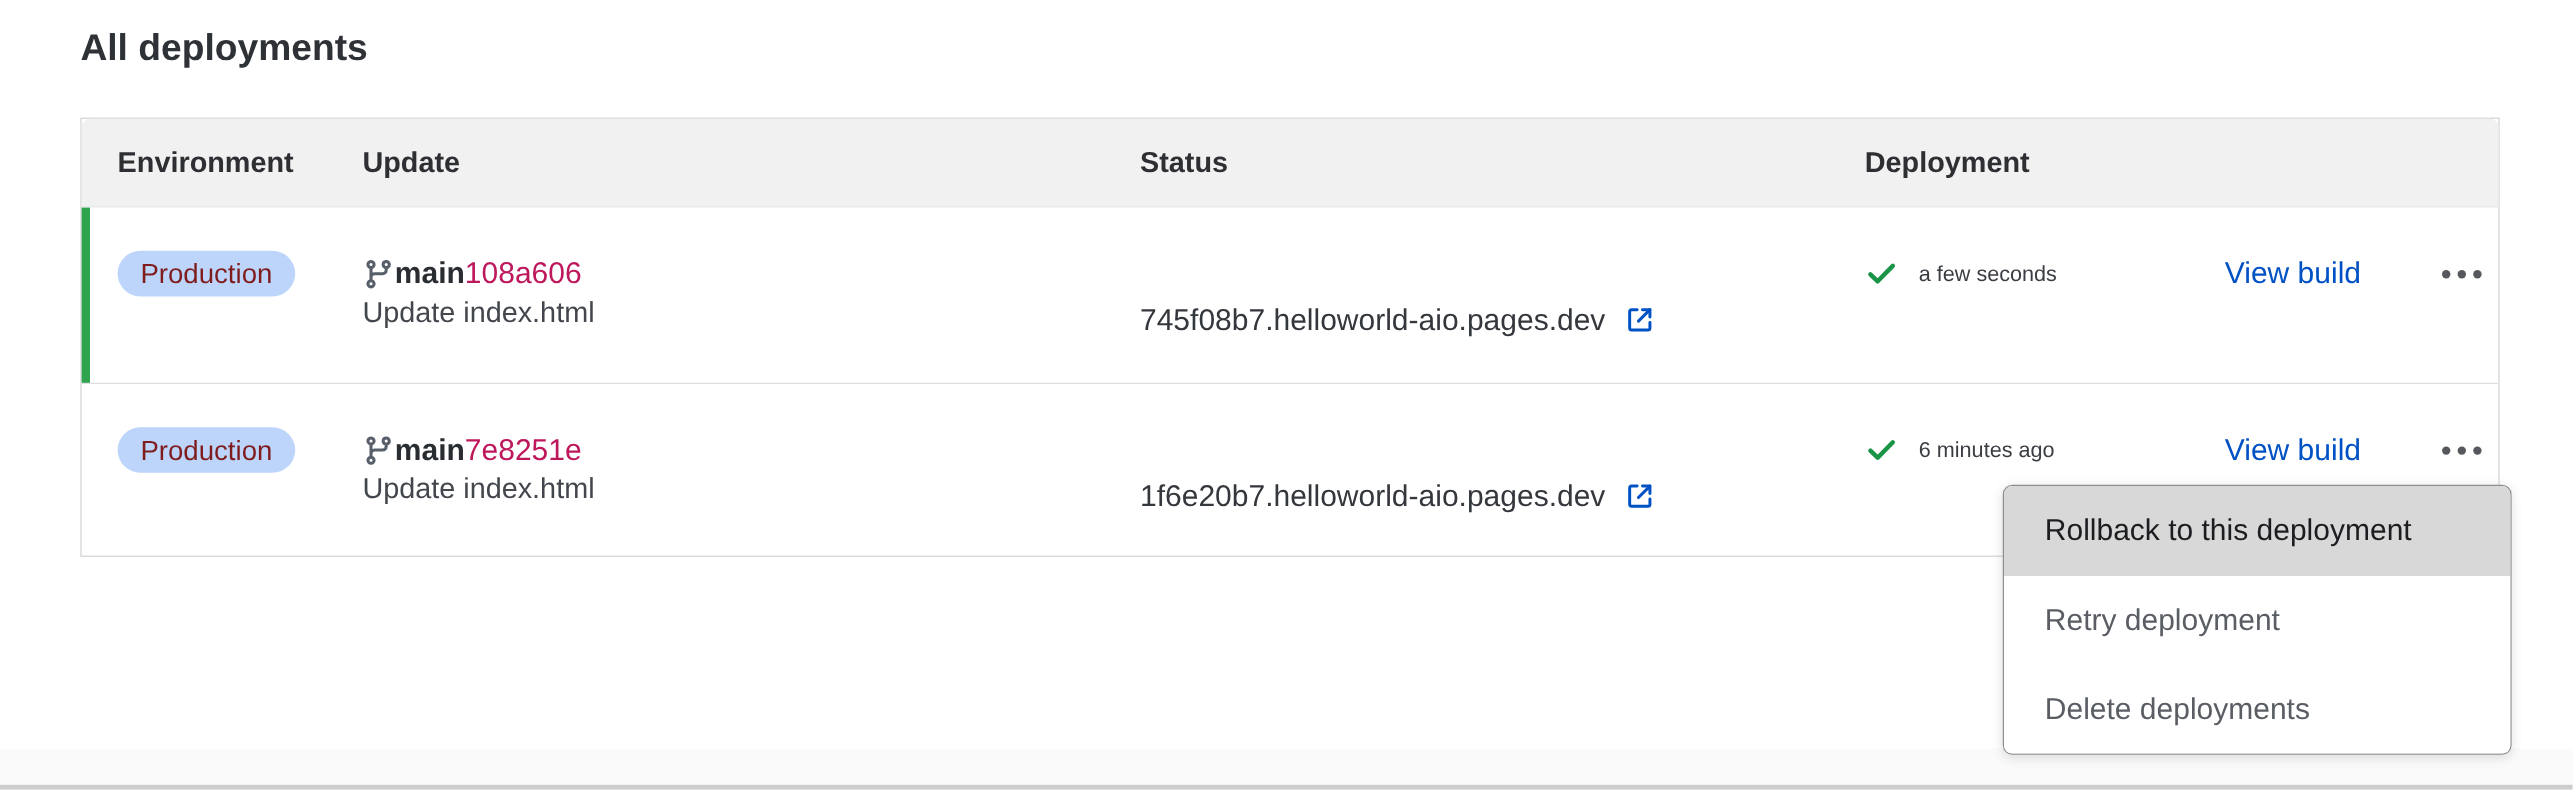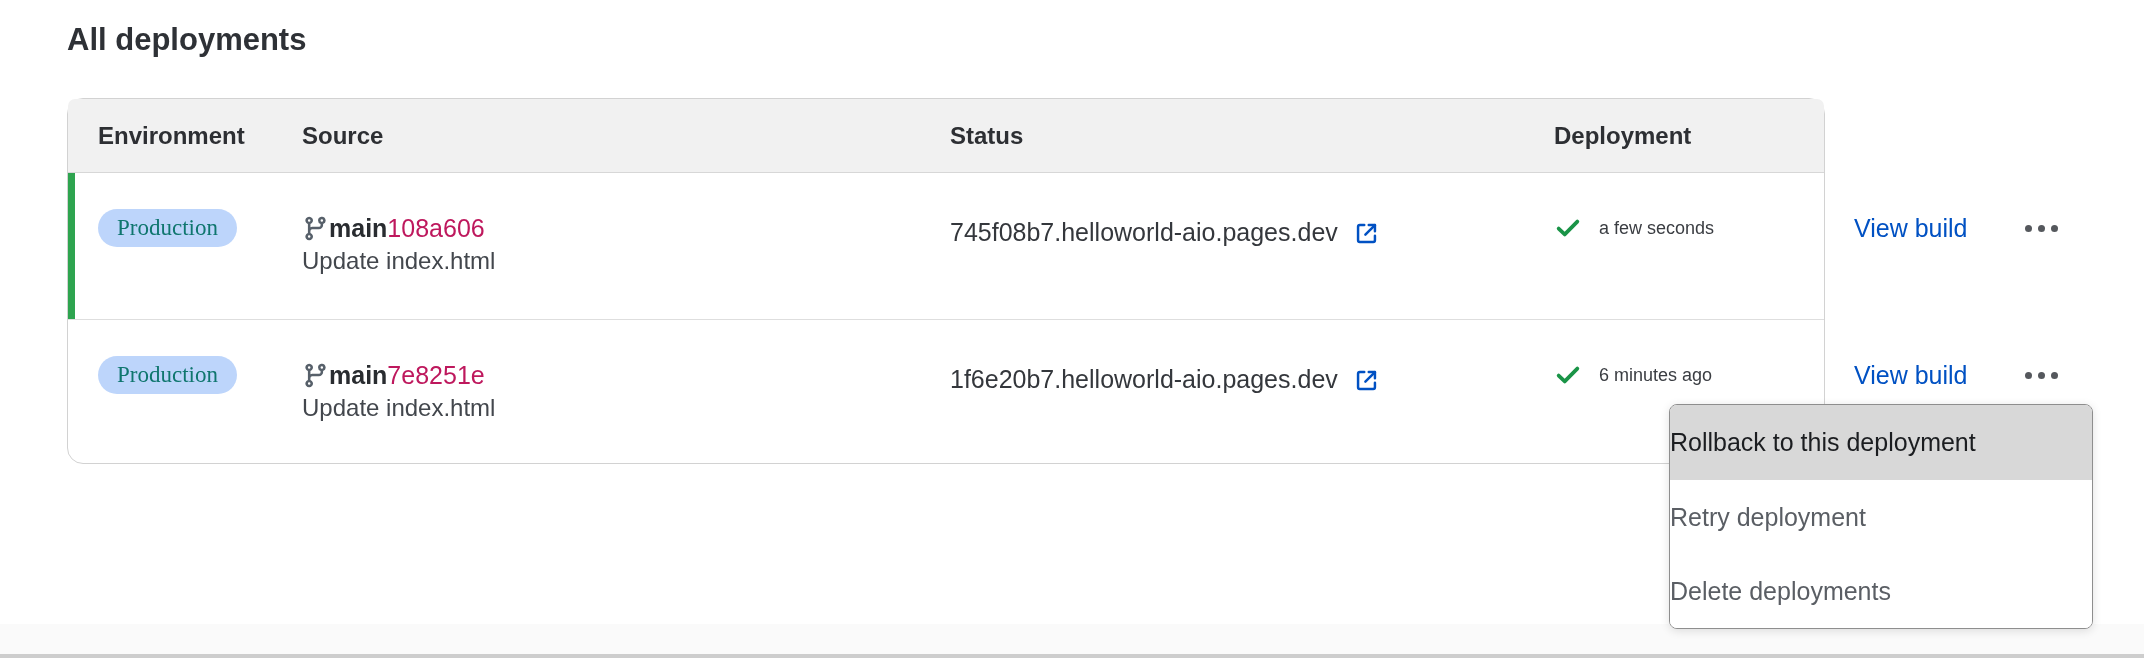--- a/index.html
+++ b/index.html
@@ -16,24 +16,24 @@
     position: absolute;
     left: 67px; top: 22px;
     font-size: 31px;
     font-weight: 600;
     color: #2e3136;
   }
 
   .deploy-table {
     position: absolute;
     left: 67px; top: 98px;
-    width: 1758px;
+    width: 2016px;
     background: #ffffff;
     border: 1px solid #d2d2d2;
-    border-radius: 16px;
+    border-radius: 0;
   }
 
   .thead {
     display: grid;
     grid-template-columns: 234px 648px 604px 300px 167px 1fr;
     align-items: center;
     height: 74px;
     background: #f1f1f1;
     border-bottom: 1px solid #d7d7d7;
     border-radius: 7px 7px 0 0;
@@ -56,35 +56,34 @@
     background: #2ea44f;
   }
 
   .cell-env { padding-left: 30px; }
   .badge {
     display: inline-flex;
     align-items: center;
     height: 38px;
     padding: 0 19px;
     background: #bdd5fb;
-    color: #0f766e;
+    color: #7f1d1d;
     font-size: 23px;
     border-radius: 19px;
     white-space: nowrap;
-    font-family: Liberation Serif, serif;
   }
 
   .cell-source { display: flex; flex-direction: column; }
   .source-line { display: flex; align-items: center; height: 38px; }
   .icon-svg { display: inline-flex; }
   .branch-name { font-weight: 700; font-size: 25px; color: #292c30; }
   .commit-link { font-size: 25px; color: #be185d; text-decoration: none; cursor: pointer; }
   .commit-msg { font-size: 24px; color: #43474d; }
 
-  .cell-deploy { display: flex; align-items: flex-end; gap: 15px; height: 38px; font-size: 25px; color: #34373c; }
+  .cell-deploy { display: flex; align-items: flex-start; gap: 15px; height: 38px; font-size: 25px; color: #34373c; margin-top: 44px; }
   .external-btn { background: none; border: none; cursor: pointer; display: inline-flex; padding: 0; }
 
   .cell-status { display: flex; align-items: center; gap: 17px; height: 38px; font-size: 18px; color: #3a3d42; }
 
   .cell-view { display: flex; align-items: center; height: 38px; }
   .view-build-link { font-size: 25px; color: #0051c3; text-decoration: none; cursor: pointer; }
 
   .cell-menu { display: flex; align-items: center; justify-content: center; height: 38px; }
   .dots-btn {
     background: none; border: none; cursor: pointer;
@@ -100,20 +99,21 @@
     border: 1px solid #8e8e8e;
     border-radius: 8px;
     box-shadow: 0 2px 10px rgba(0,0,0,0.12);
     overflow: hidden;
     z-index: 20;
   }
   .menu-item {
     height: 74px;
     display: flex;
     align-items: center;
+    padding-left: 34px;
     font-size: 25px;
     color: #5a5e64;
     cursor: pointer;
     background: #ffffff;
   }
   .menu-item.highlighted {
     height: 75px;
     background: #d8d8d8;
     color: #1b1d20;
   }
@@ -133,21 +133,21 @@
 </style>
 </head>
 <body>
 
 <div class="page-title">All deployments</div>
 
 <div class="deploy-table">
 
   <div class="thead">
     <div class="th th-env">Environment</div>
-    <div class="th">Source</div>
+    <div class="th">Update</div>
     <div class="th">Status</div>
     <div class="th">Deployment</div>
     <div class="th"></div>
     <div class="th"></div>
   </div>
 
   <div class="trow trow-1">
     <span class="current-bar"></span>
     <div class="cell-env">
       <span class="badge">Production</span>

